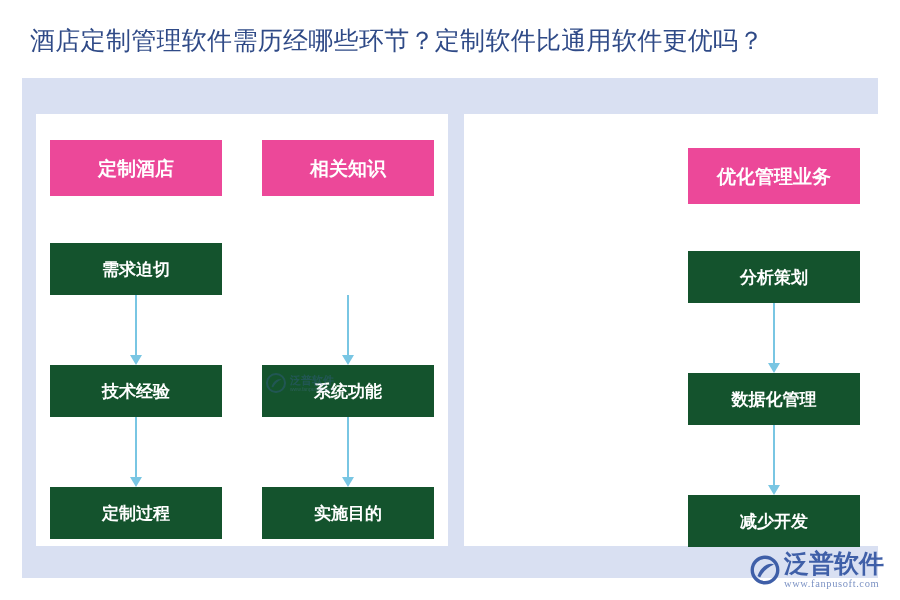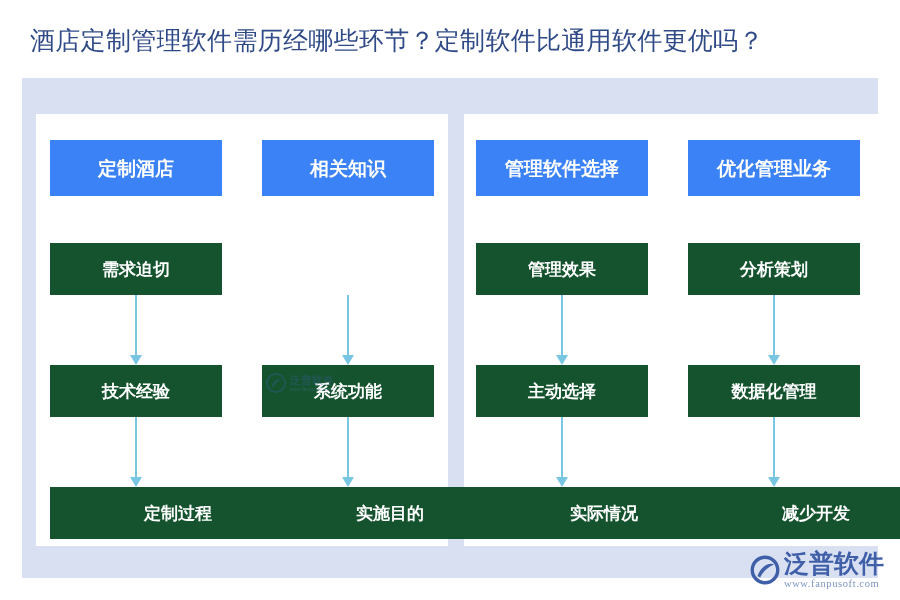--- a/index.html
+++ b/index.html
@@ -46,48 +46,48 @@
   
   .column{
     position:absolute;
     top:0;
     width:172px;
     height:432px;
   }
   #panel-left  .col-0{ left:14px;  }
   #panel-left  .col-1{ left:226px; }
   #panel-right .col-0{ left:12px;  }
-  #panel-right .col-1{ left:224px; }
+  #panel-right .col-1{ left:224px;margin-top:8px; }
 
   
   .node{
     position:absolute;
     left:0; width:172px;
     display:flex;
     align-items:center;
     justify-content:center;
     color:#ffffff;
     font-weight:bold;
     text-align:center;
     line-height:1;
     z-index:3;
   }
   .node.head{
     top:26px; height:56px;
-    background:#3b82f6;
+    background:#ec4899;
     font-size:19px;
   }
   .node.step{
     height:52px;
     background:#14532d;
     font-size:17px;
   }
   .node.step.r1{ top:129px; }
   .node.step.r2{ top:251px; }
-  .node.step.r3{ top:373px;padding-left:42px; }
+  .node.step.r3{ top:373px; }
 
   
   .arrow{
     position:absolute;
     left:50%;
     transform:translateX(-50%);
     width:14px;
     z-index:2;
   }
   .arrow.a1{ top:181px; height:70px; }
@@ -209,37 +209,20 @@
       <span class="shaft"></span>
       <span class="head"></span>
     </div>
 
     <div class="node step r3">实施目的</div>
   </div>
 </div>
 
 <div class="inner-panel" id="panel-right">
 
-  <div class="column col-0">
-    <div class="node head">管理软件选择</div>
-
-    <div class="node step r1">管理效果</div>
-    <div class="arrow a1">
-      <span class="shaft"></span>
-      <span class="head"></span>
-    </div>
-
-    <div class="node step r2">主动选择</div>
-    <div class="arrow a2">
-      <span class="shaft"></span>
-      <span class="head"></span>
-    </div>
-
-    <div class="node step r3">实际情况</div>
-  </div>
 
   <div class="column col-1">
     <div class="node head">优化管理业务</div>
 
     <div class="node step r1">分析策划</div>
     <div class="arrow a1">
       <span class="shaft"></span>
       <span class="head"></span>
     </div>
 

